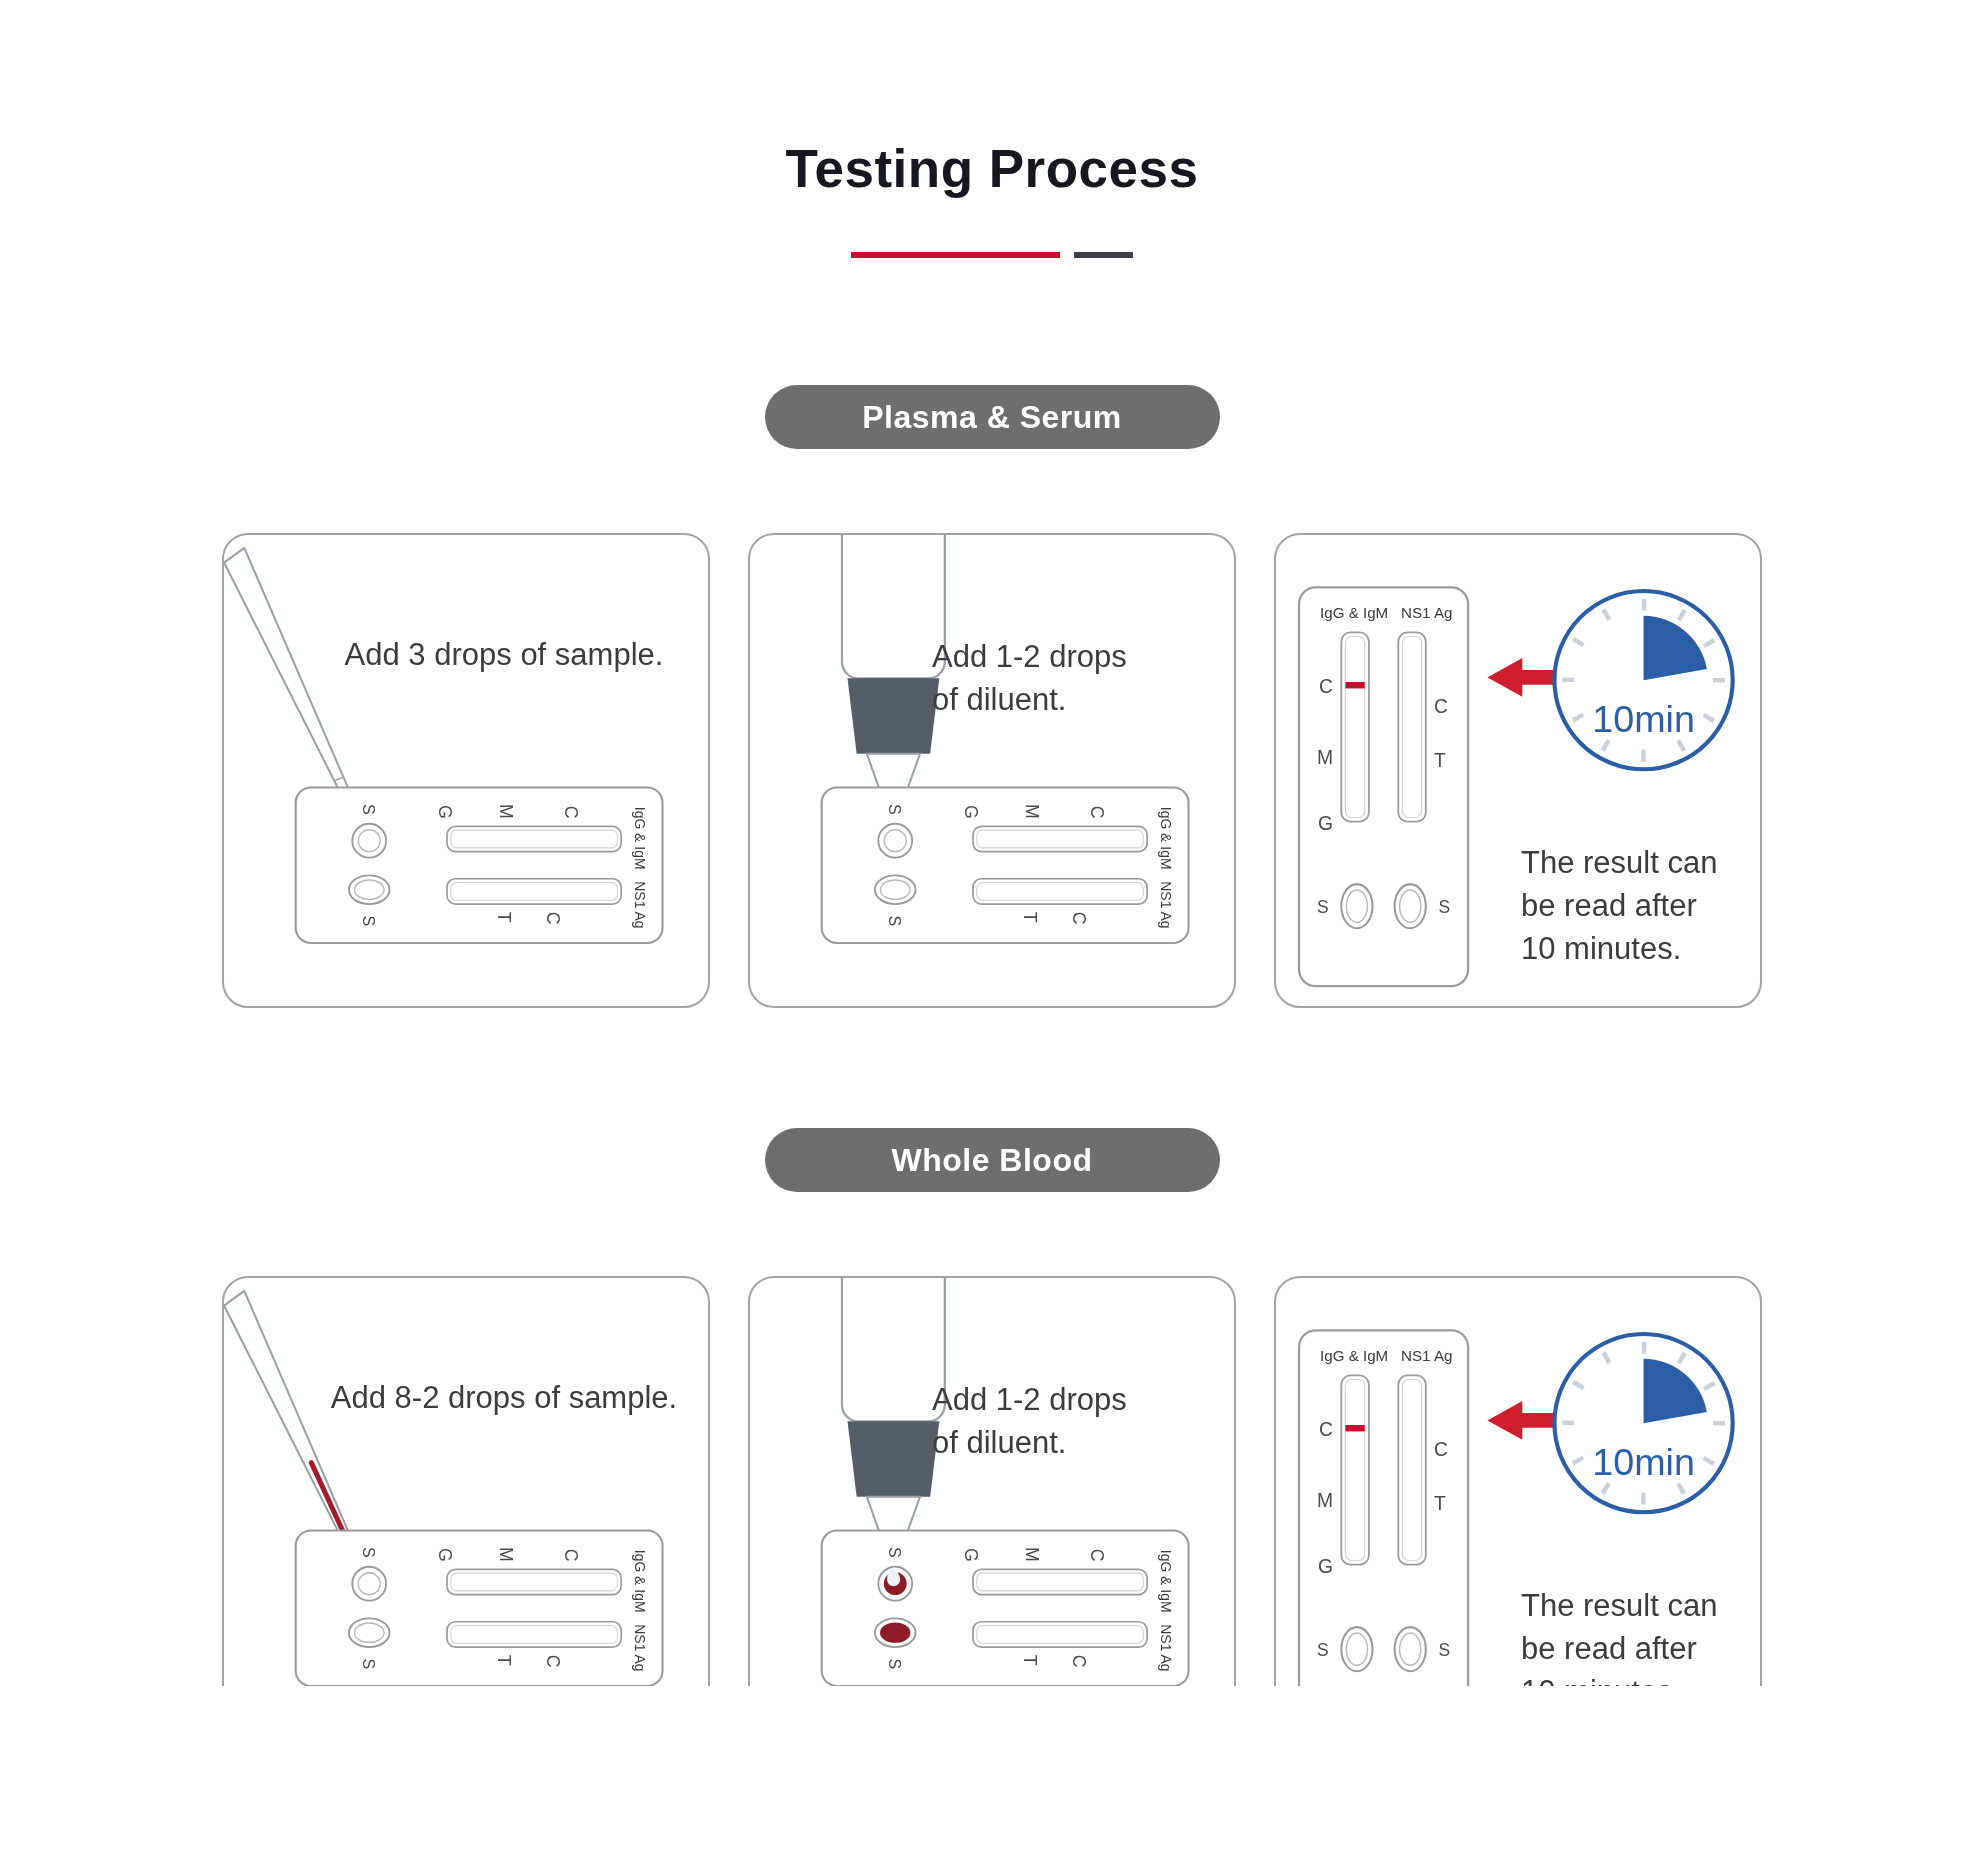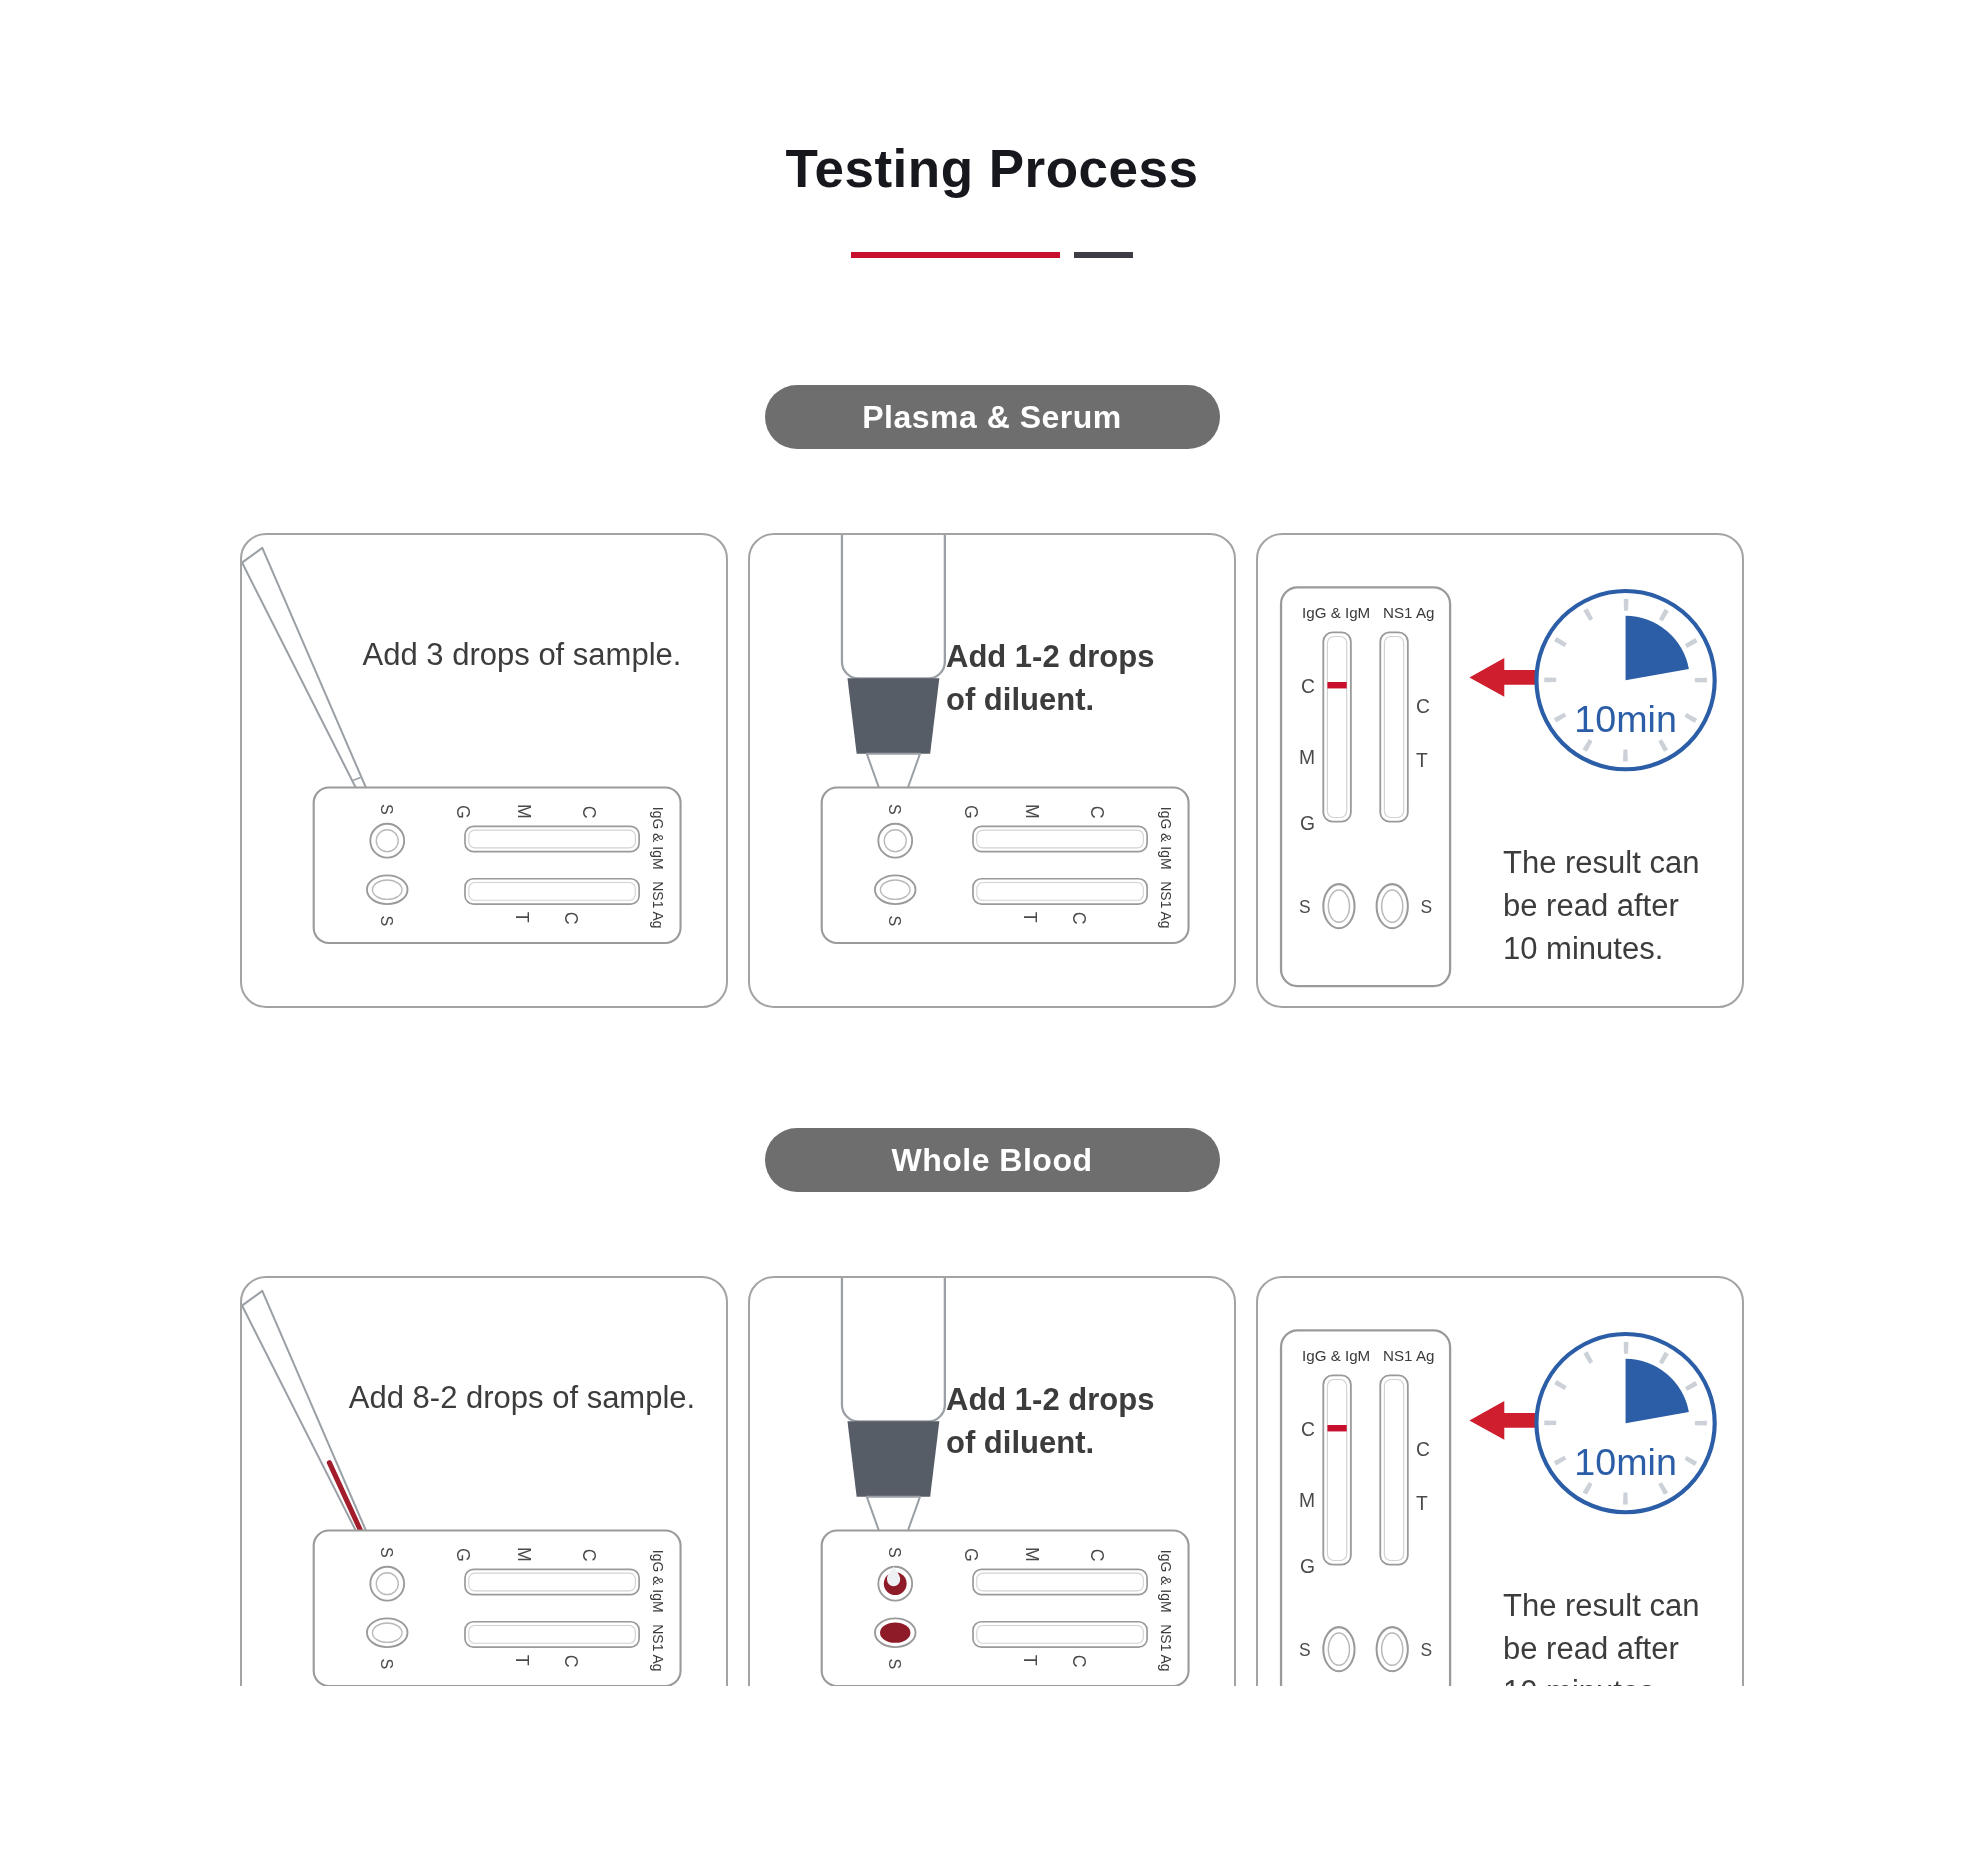--- a/index.html
+++ b/index.html
@@ -9,27 +9,27 @@
   header { padding-top:138px; text-align:center; }
   h1 { font-size:53px; font-weight:700; color:#17171e; letter-spacing:0.5px; }
   .title-rule { margin-top:53px; display:flex; justify-content:center; align-items:center; gap:14.7px; }
   .rule-red { display:block; width:209px; height:6.4px; background:#C8102E; }
   .rule-dark { display:block; width:59px; height:6.4px; background:#3D3D46; }
   .badge { width:455px; height:64px; border-radius:32px; background:#6E6E6E; color:#fff;
            font-size:32px; font-weight:600; display:flex; align-items:center; justify-content:center;
            margin:0 auto; letter-spacing:0.5px; }
   .badge-plasma { margin-top:127px;text-align:right; }
   .badge-blood  { margin-top:120px; }
-  .row { display:flex; justify-content:center; gap:20px; margin-top:84px; }
+  .row { display:flex; justify-content:center; gap:38px; margin-top:84px; }
   .panel { position:relative; width:488px; height:475px; border:2.3px solid #a3a3a3;
            border-radius:26px; background:#fff; overflow:hidden; }
   .panel svg.art { position:absolute; left:0; top:0; width:488px; height:475px; }
   .step-text { position:absolute; font-size:31px; color:#3c3c3c; line-height:1.38; white-space:pre-line; }
   .t-center { left:87px; right:11px; top:99px; text-align:center; }
-  .t-left   { left:196px; top:101px;font-weight:bold; }
+  .t-left   { left:182px; top:101px; }
   .t-result { left:245px; top:307px; }
   svg text { font-family:"Liberation Sans", sans-serif; }
 </style>
 </head>
 <body>
 
 <svg width="0" height="0" style="position:absolute" aria-hidden="true">
   <defs>
     <path id="drop" d="M8,0 C10.5,5 16,9.5 16,15.5 A8,8.5 0 0 1 0,15.5 C0,9.5 5.5,5 8,0 Z"></path>
     <g id="cass-body">

